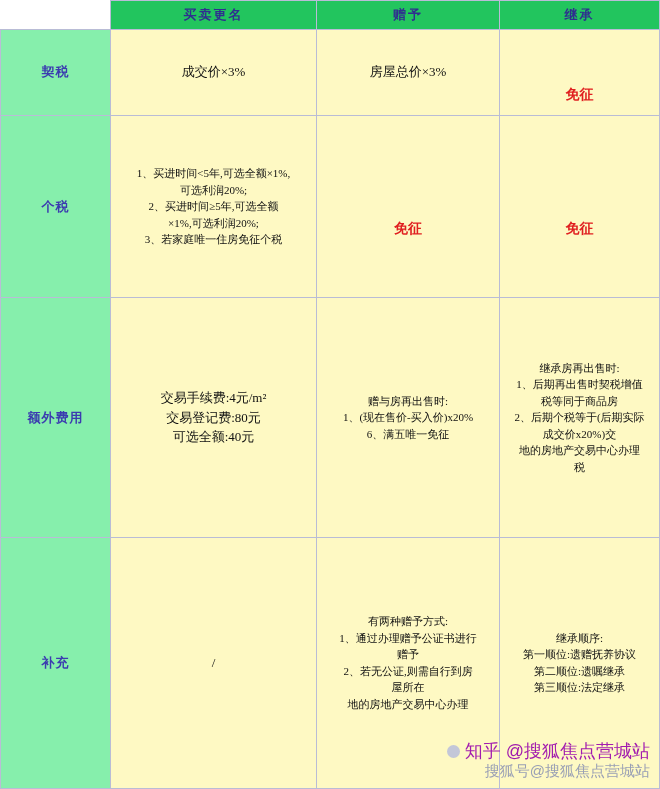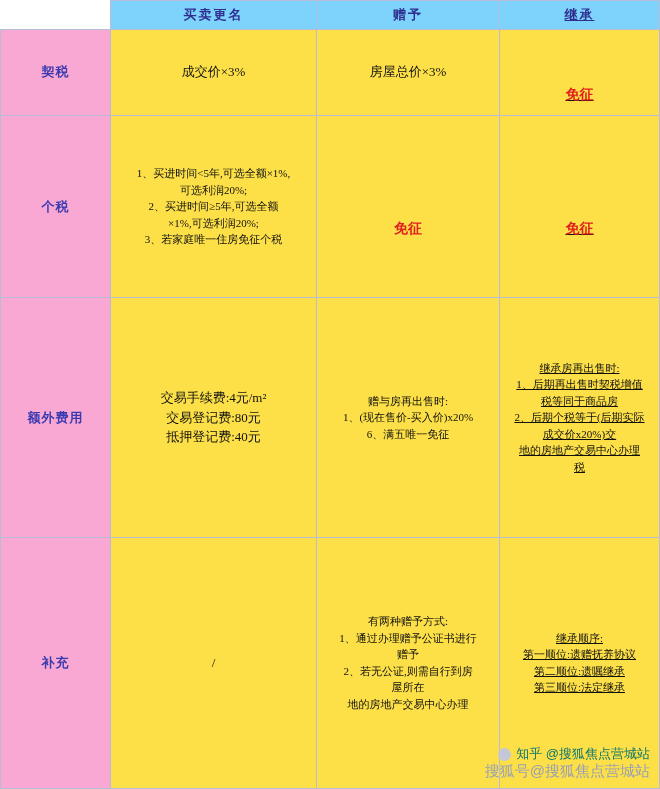--- a/index.html
+++ b/index.html
@@ -36,48 +36,48 @@
     font-size: 13px;
     line-height: 1.5;
   }
   
   .hdr-corner {
     background: #ffffff;
     border-left: none !important;
     border-top: none !important;
   }
   .hdr-cell {
-    background: #7dd3fc;
+    background: #22c55e;
     color: #2f2f8f;
     font-weight: bold;
     font-size: 15px;
     letter-spacing: 2px;
   }
   
   .row-label {
-    background: #f9a8d4;
+    background: #86efac;
     color: #3b3bb0;
     font-weight: bold;
     font-size: 13px;
     letter-spacing: 1px;
     width: 88px;
   }
   .cell {
-    background: #fde047;
+    background: #fef9c3;
     color: #111111;
   }
   .free {
     color: #e02020;
     font-weight: bold;
     font-size: 14px;
     margin-top: 44px;
   }
   .col2 { width: 206px; }
   .col3 { width: 183px; }
-  .col4 { width: 160px; text-decoration: underline; }
+  .col4 { width: 160px; }
 
   .r-qishui { height: 62px; }
   .r-zengzhi { height: 78px; }
   .r-geshui { height: 156px; }
   .r-extra { height: 205px; }
   .r-supp { height: 215px; }
 
   .multi {
     text-align: center;
     display: block;
@@ -111,22 +111,22 @@
     font-family: "Liberation Sans", sans-serif;
     pointer-events: none;
   }
   .wm-zhihu {
     position: absolute;
     right: 10px;
     bottom: 26px;
     display: flex;
     align-items: center;
     gap: 5px;
-    color: #0f766e;
-    font-size: 13px;
+    color: #a21caf;
+    font-size: 18px;
     font-family: "Liberation Sans", sans-serif;
     pointer-events: none;
     text-align: right;
   }
   .wm-dot {
     width: 13px;
     height: 13px;
     border-radius: 50%;
     background: #c3c7d8;
     display: inline-block;
@@ -189,21 +189,21 @@
           </span>
         </td>
       </tr>
 
       <tr class="r-extra">
         <td class="row-label">额外费用</td>
         <td class="cell col2">
           <span class="multi">
             <span class="ln">交易手续费:4元/m²</span>
             <span class="ln">交易登记费:80元</span>
-            <span class="ln">抵押登记费:40元</span>
+            <span class="ln">可选全额:40元</span>
           </span>
         </td>
         <td class="cell col3">
           <span class="multi small">
             <span class="ln">赠与房再出售时:</span>
             <span class="ln">1、(现在售价-买入价)x20%</span>
             <span class="ln">6、满五唯一免征</span>
           </span>
         </td>
         <td class="cell col4">

